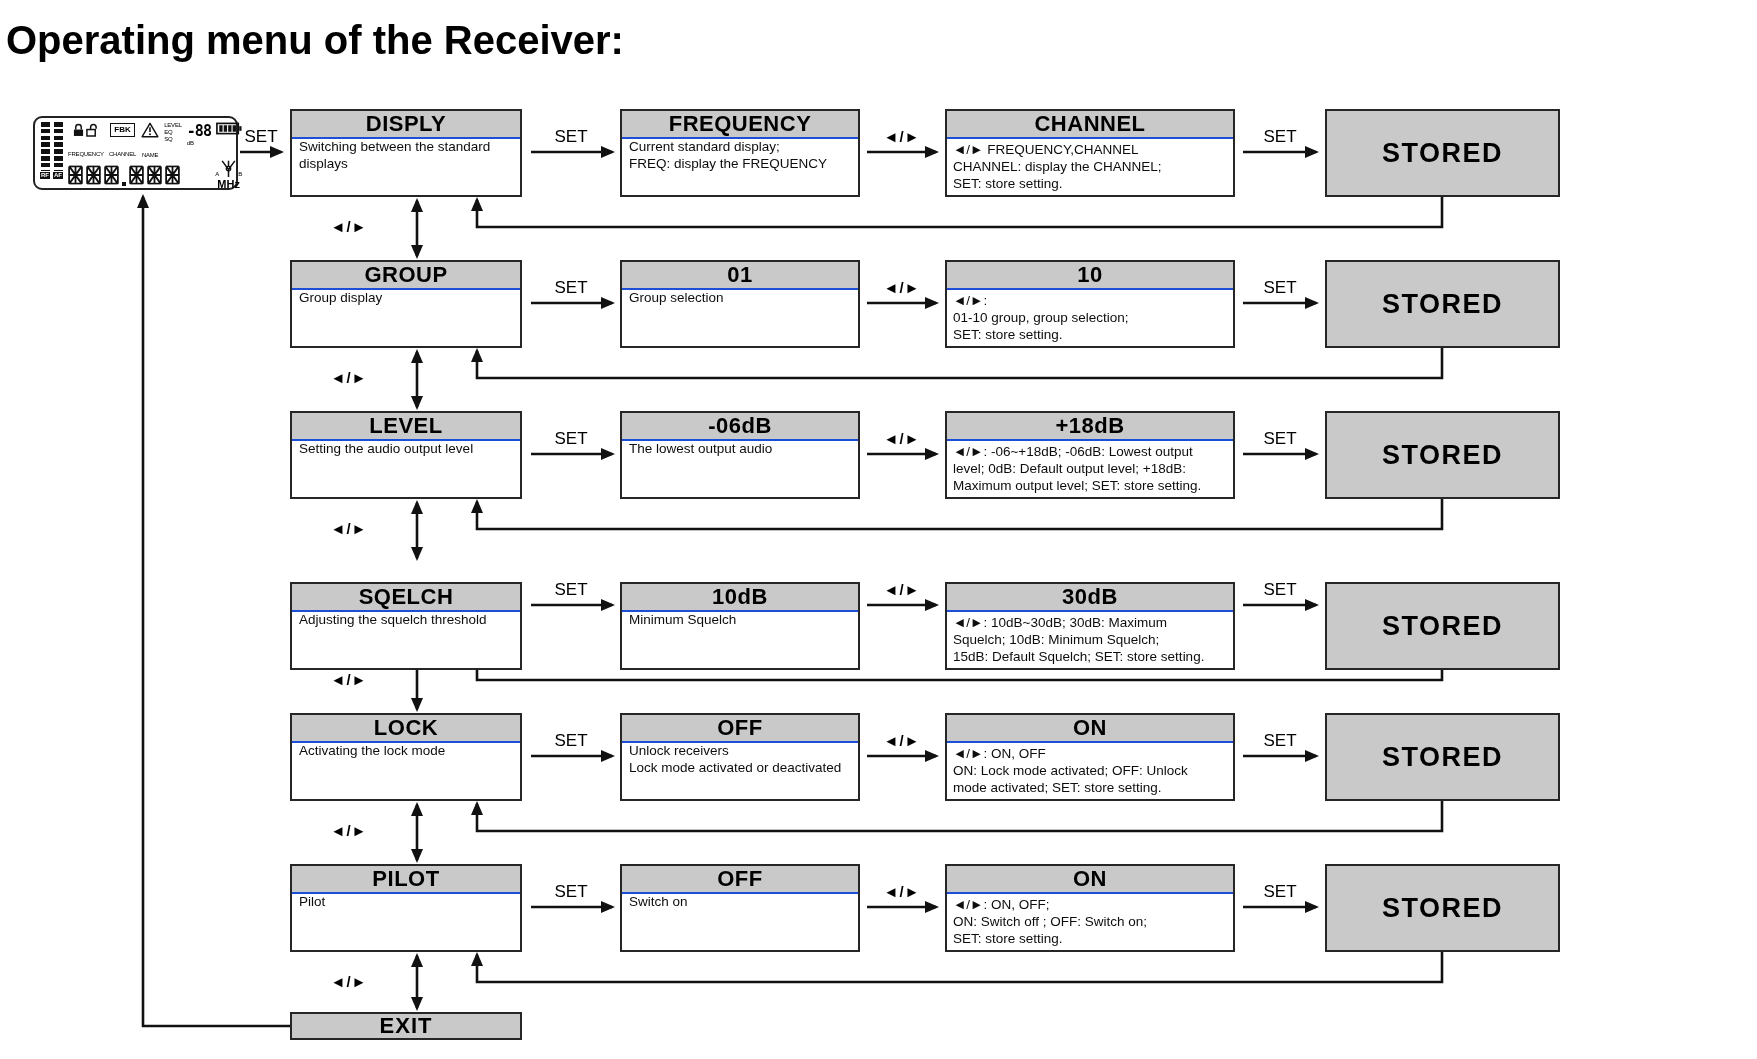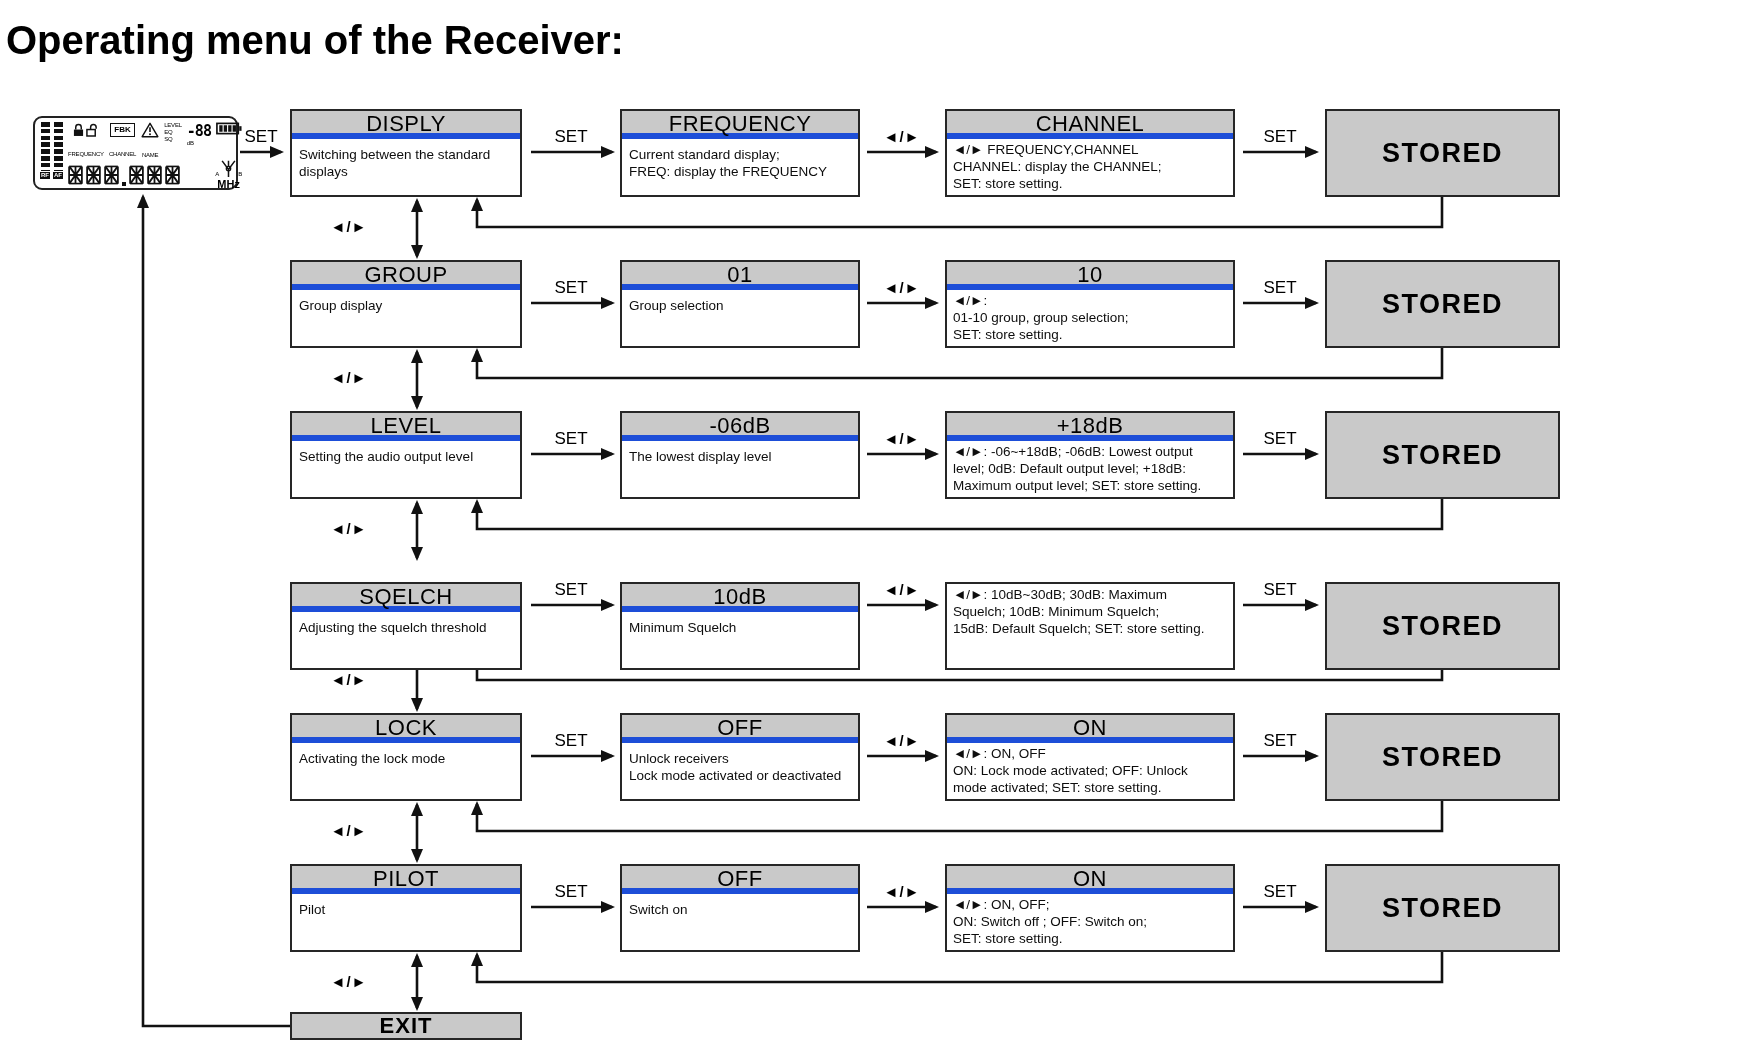--- a/index.html
+++ b/index.html
@@ -6,23 +6,23 @@
   .canvas{position:relative;width:1757px;height:1059px;background:#fff;overflow:hidden;
           font-family:"Liberation Sans","DejaVu Sans",sans-serif;color:#000;border-radius:17px;}
   .connectors{position:absolute;left:0;top:0;width:1757px;height:1059px;}
 
   .page-title{position:absolute;left:6px;top:18px;font-size:40px;font-weight:bold;letter-spacing:0;}
 
   
   .box{position:absolute;box-sizing:border-box;height:88px;background:#fff;border:2.5px solid #262626;}
   .r0{top:109px}.r1{top:260px}.r2{top:411px}.r3{top:582px}.r4{top:713px}.r5{top:864px}
   .c1{left:290px;width:232px}.c2{left:620px;width:240px}.c3{left:945px;width:290px}.c4{left:1325px;width:235px}
-  .hd{box-sizing:border-box;height:28px;background:#c9c9c9;border-bottom:6px solid #1d4ed8;
-      font-size:22px;font-weight:normal;text-align:center;line-height:25px;letter-spacing:.5px;}
-  .bd{font-size:13.5px;line-height:1.25;padding:8px 7px;white-space:pre-line;color:#0d0d0d;}
+  .hd{box-sizing:border-box;height:28px;background:#c9c9c9;border-bottom:2px solid #1d4ed8;
+      font-size:22px;font-weight:bold;text-align:center;line-height:25px;letter-spacing:.5px;}
+  .bd{font-size:13.5px;line-height:1.25;padding:0 7px;white-space:pre-line;color:#0d0d0d;}
   .c3 .bd{padding:3px 6px;}
   .stored{background:#c9c9c9;display:flex;align-items:center;justify-content:center;
           font-size:27px;font-weight:bold;letter-spacing:1.5px;}
   .exit{position:absolute;left:290px;top:1012px;width:232px;height:28px;background:#c9c9c9;
         border:2.5px solid #262626;box-sizing:border-box;display:flex;align-items:center;
         justify-content:center;font-weight:bold;font-size:22px;letter-spacing:1px;}
 
   
   .lbl{position:absolute;color:#000;}
   .set-lbl{width:60px;text-align:center;font-size:17px;}
@@ -268,39 +268,40 @@
 SET: store setting.</div>
   </div>
   <div class="box stored c4 r1">STORED</div>
 
   <div class="box c1 r2">
     <div class="hd">LEVEL</div>
     <div class="bd">Setting the audio output level</div>
   </div>
   <div class="box c2 r2">
     <div class="hd">-06dB</div>
-    <div class="bd">The lowest display level</div>
+    <div class="bd">The lowest output audio</div>
   </div>
   <div class="box c3 r2">
     <div class="hd">+18dB</div>
     <div class="bd">◄/►: -06~+18dB; -06dB: Lowest output
 level; 0dB: Default output level; +18dB:
 Maximum output level; SET: store setting.</div>
   </div>
   <div class="box stored c4 r2">STORED</div>
 
   <div class="box c1 r3">
     <div class="hd">SQELCH</div>
     <div class="bd">Adjusting the squelch threshold</div>
   </div>
   <div class="box c2 r3">
     <div class="hd">10dB</div>
     <div class="bd">Minimum Squelch</div>
   </div>
   <div class="box c3 r3">
+    <div class="hd">30dB</div>
     <div class="bd">◄/►: 10dB~30dB; 30dB: Maximum
 Squelch; 10dB: Minimum Squelch;
 15dB: Default Squelch; SET: store setting.</div>
   </div>
   <div class="box stored c4 r3">STORED</div>
 
   <div class="box c1 r4">
     <div class="hd">LOCK</div>
     <div class="bd">Activating the lock mode</div>
   </div>

